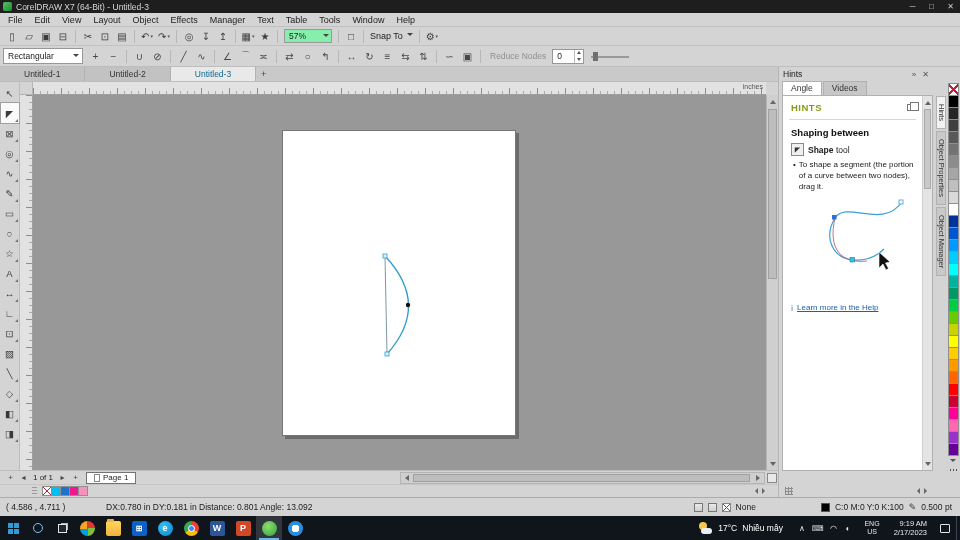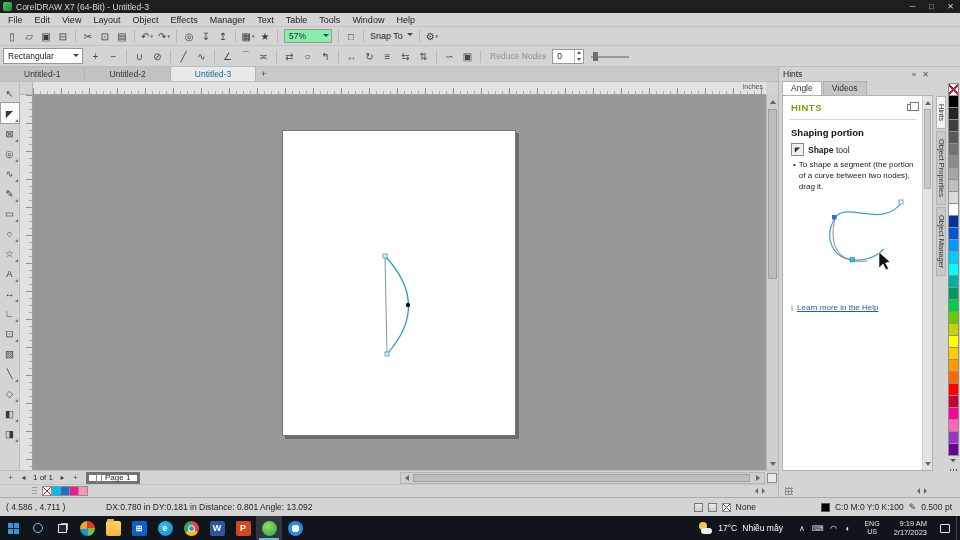--- a/index.html
+++ b/index.html
@@ -115,21 +115,21 @@
 .nocolor{background:#fff;position:relative;}
 .nocolor::before{content:"";position:absolute;inset:0;background:linear-gradient(45deg,transparent 44%,#b23 44% 56%,transparent 56%),linear-gradient(135deg,transparent 44%,#b23 44% 56%,transparent 56%);}
 .pal-foot{margin-top:3px;display:flex;flex-direction:column;gap:4px;align-items:center;}
 .pal-arrow{width:0;height:0;border:3px solid transparent;border-top-color:#555;}
 .pal-more{width:7px;height:2px;background:repeating-linear-gradient(90deg,#555 0 1px,transparent 1px 3px);}
 
 
 .pagenav{position:absolute;left:0;top:470px;width:778px;height:14px;background:#d4d4d4;border-top:1px solid #bdbdbd;display:flex;align-items:center;padding-left:4px;font-size:8px;position:absolute;}
 .pn-btn{width:13px;height:12px;display:flex;align-items:center;justify-content:center;color:#444;font-size:8px;}
 .pn-ind{margin:0 3px;font-size:8px;color:#222;}
-.ptab{height:12px;display:flex;align-items:center;background:#fff;border:3px solid #737373;padding:0 7px;font-size:8px;margin-left:4px;gap:3px;}
+.ptab{height:12px;display:flex;align-items:center;background:#fff;border:1px solid #737373;padding:0 7px;font-size:8px;margin-left:4px;gap:3px;}
 .ptab .pg{width:6px;height:8px;background:#fff;border:1px solid #888;}
 .hscroll{position:absolute;left:400px;right:13px;top:1px;height:12px;background:#cfcfcf;border:1px solid #b5b5b5;}
 .hscroll .thumb{position:absolute;top:1px;bottom:1px;left:12px;right:14px;background:#bdbdbd;border:1px solid #a0a0a0;}
 .hs-arrow{position:absolute;top:0;width:11px;height:100%;display:flex;align-items:center;justify-content:center;}
 .hs-arrow.l{left:0;}.hs-arrow.l::before{content:"";border:3px solid transparent;border-right:4px solid #666;margin-left:-2px;}
 .hs-arrow.r{right:0;}.hs-arrow.r::before{content:"";border:3px solid transparent;border-left:4px solid #666;margin-right:-2px;}
 .nav-doc{position:absolute;right:1px;top:2px;width:10px;height:10px;border:1px solid #8a8a8a;background:#e8e8e8;}
 
 
 .docpal{position:absolute;left:0;top:484px;width:778px;height:13px;background:#d4d4d4;border-top:1px solid #c6c6c6;display:flex;align-items:center;padding-left:32px;}
@@ -369,21 +369,21 @@
         <span class="htab active">Angle</span>
         <span class="htab">Videos</span>
       </div>
     <div class="dcontent">
       <div class="hints-head">
         <span class="hints-title">HINTS</span>
         <span class="sp"></span>
         <span class="dbl-sq"></span>
       </div>
       <div class="hdivider"></div>
-      <div class="sec-title">Shaping portion</div>
+      <div class="sec-title">Shaping between</div>
       <div class="toolrow">
         <span class="tool-ic">◤</span>
         <span class="lbl"><b>Shape</b><span> tool</span></span>
       </div>
       <div class="bullet">
         <span class="b">•</span>
         <span>To shape a segment (the portion of a curve between two nodes), drag it.</span>
       </div>
       <svg class="diagram" width="132" height="84" viewBox="0 0 132 84">
         <path d="M115,4 C95,32 60,2 48,20 C36,40 46,60 66,62 C80,63 90,58 97,51" fill="none" stroke="#3a9fd8" stroke-width="1.2"></path>

